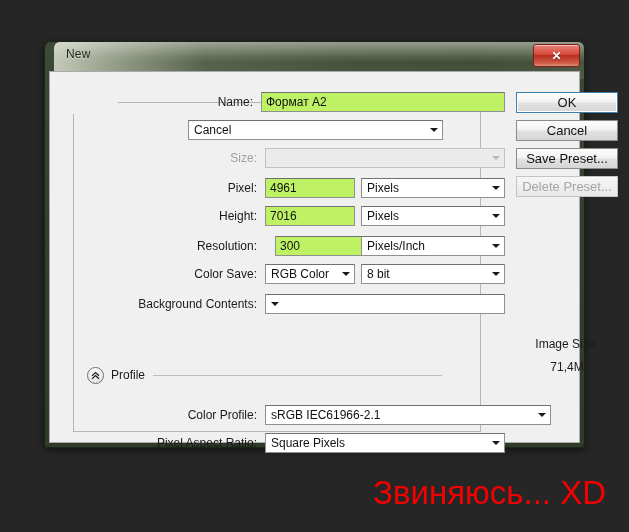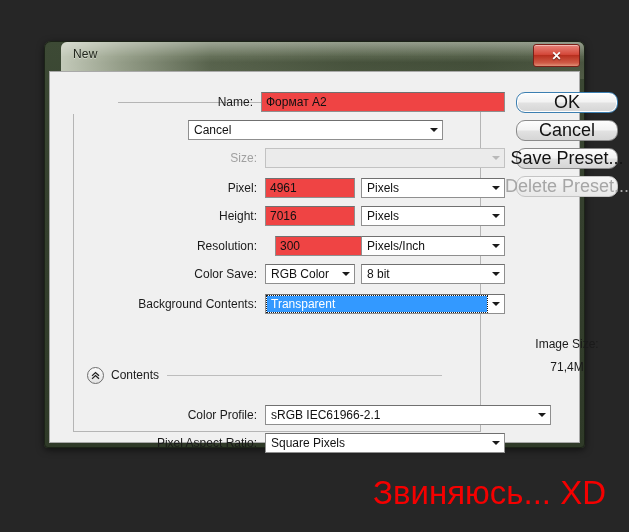--- a/index.html
+++ b/index.html
@@ -32,21 +32,21 @@
     position: absolute;
     inset: 0;
     border-radius: 7px 7px 4px 4px;
     border: 1px solid #1c2318;
     pointer-events: none;
   }
 
   
   #title-bar {
     position: absolute;
-    left: 17px;
+    left: 10px;
     top: 1px;
     right: 1px;
     height: 37px;
     border-radius: 6px 6px 0 0;
     background:
       linear-gradient(to right, rgba(206,212,196,0.92) 0px, rgba(176,184,163,0.75) 60px, rgba(120,131,106,0.40) 150px, rgba(86,98,72,0.25) 290px, rgba(70,82,58,0.22) 420px, rgba(96,106,84,0.35) 540px),
       linear-gradient(to bottom, #6f7b63 0%, #56614b 42%, #414c38 55%, #49543e 100%);
     overflow: hidden;
   }
   #title-bar-gloss {
@@ -134,21 +134,21 @@
     color: #1a1a1a;
     white-space: nowrap;
     text-align: right;
   }
   .field-label.disabled { color: #a0a0a0; }
 
   .text-input {
     position: absolute;
     height: 20px;
     box-sizing: border-box;
-    background: #ef4444;
+    background: #bef264;
     border: 1px solid #8f8f8f;
     border-top-color: #707070;
     font-size: 12px;
     color: #111;
     padding: 0 4px;
     line-height: 18px;
     font-family: "Liberation Sans", sans-serif;
     outline: none;
   }
 
@@ -245,23 +245,23 @@
   }
 
   
   .btn {
     position: absolute;
     left: 466px;
     width: 102px;
     height: 21px;
     box-sizing: border-box;
     border: 1px solid #8a8a8a;
-    border-radius: 9px;
+    border-radius: 0;
     background: linear-gradient(to bottom, #fdfdfd 0%, #f2f2f2 48%, #e2e2e2 52%, #d5d5d5 100%);
-    font-size: 18px;
+    font-size: 13px;
     color: #121212;
     display: flex;
     align-items: center;
     justify-content: center;
     cursor: pointer;
     font-family: "Liberation Sans", sans-serif;
     white-space: nowrap;
   }
   .btn.default {
     border: 1px solid #3c7fb1;
@@ -379,32 +379,31 @@
     </div>
     <div class="combo" style="left:311px; top:192px; width:144px;">
       <span class="combo-text">8 bit</span>
       <span class="arrow"></span>
     </div>
 
     <div class="row" style="left:37px; top:222px; width:418px;">
       <span class="field-label" style="right:248px; top:3px;">Background Contents:</span>
     </div>
     <div class="combo selected" style="left:215px; top:222px; width:240px;">
-      <span class="combo-inner">Transparent</span>
       <span class="arrow"></span>
     </div>
 
     <div id="advanced-row">
       <span id="advanced-toggle-icon">
         <svg width="11" height="11" viewBox="0 0 11 11">
           <polyline points="2.5,5.4 5.5,2.6 8.5,5.4" fill="none" stroke="#232323" stroke-width="1.3" stroke-linecap="square"></polyline>
           <polyline points="2.5,8.4 5.5,5.6 8.5,8.4" fill="none" stroke="#232323" stroke-width="1.3" stroke-linecap="square"></polyline>
         </svg>
       </span>
-      <span id="advanced-label">Contents</span>
+      <span id="advanced-label">Profile</span>
       <span id="advanced-rule"></span>
     </div>
 
     <div class="row" style="left:37px; top:333px; width:418px;">
       <span class="field-label" style="right:248px; top:3px;">Color Profile:</span>
     </div>
     <div class="combo" style="left:215px; top:333px; width:286px;">
       <span class="combo-text">sRGB IEC61966-2.1</span>
       <span class="arrow"></span>
     </div>

